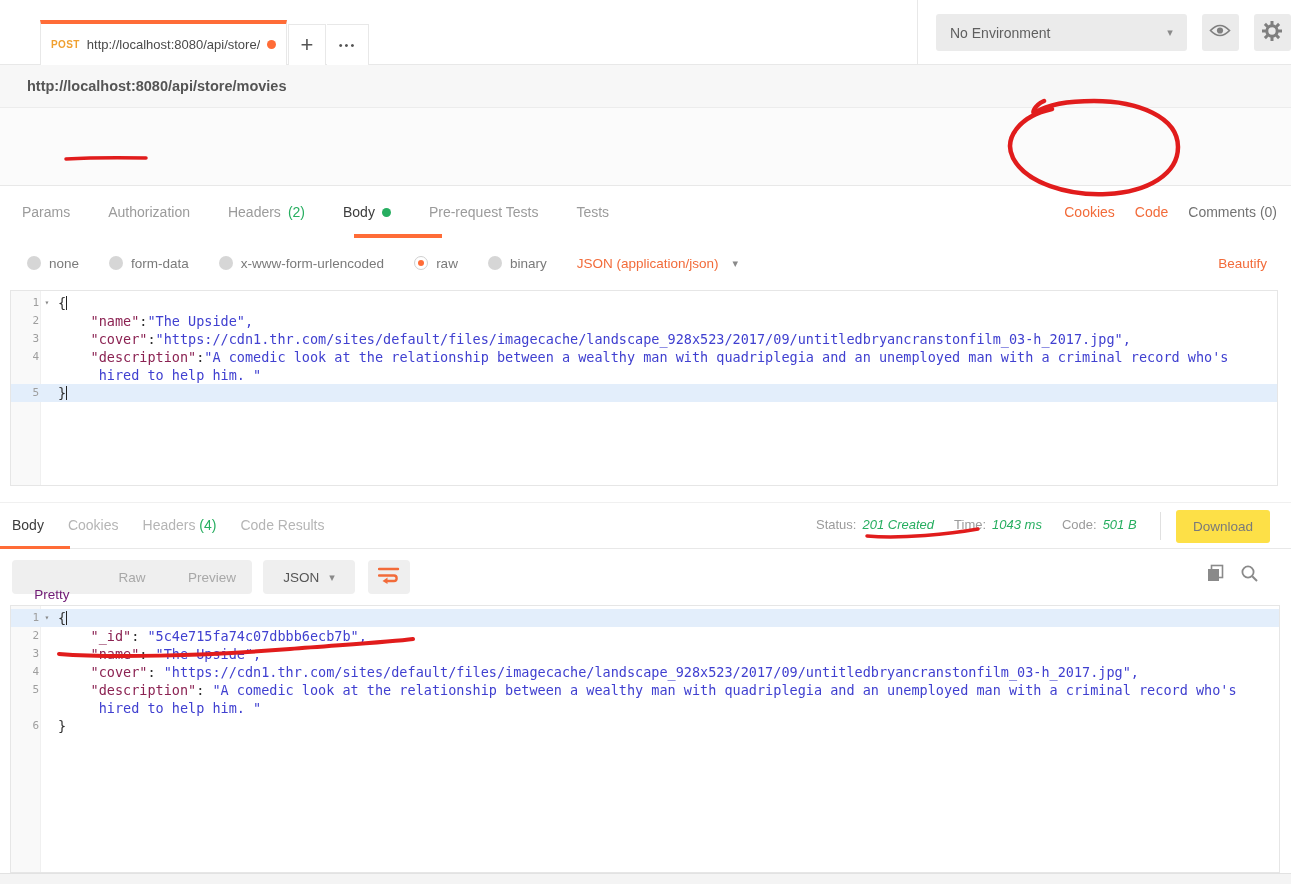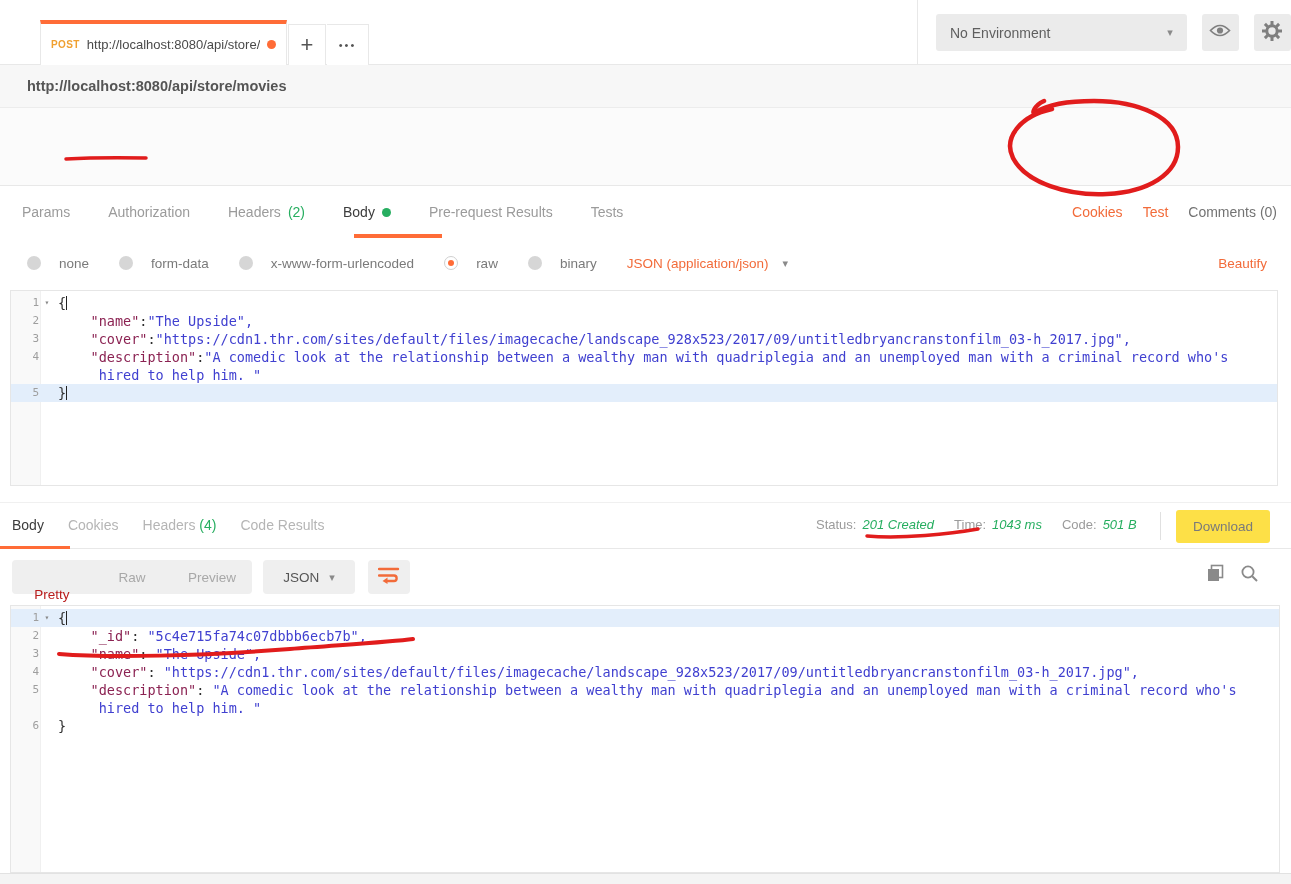--- a/index.html
+++ b/index.html
@@ -62,21 +62,21 @@
   .green-dot { width:9px; height:9px; border-radius:50%; background:#27ae60; display:inline-block; }
   .body-underline { position:absolute; left:354px; top:48px; width:88px; height:4px; background:#ff6c37; }
   .req-links { position:absolute; right:14px; top:0; height:52px; display:flex; align-items:center;
                gap:20px; font-size:14px; }
   .lnk-orange { color:#f26b3a; }
   .lnk-faded { color:#737373; }
 
   
   .mode-row { position:absolute; left:0; top:238px; right:0; height:50px; background:#fff; display:flex;
               align-items:center; padding-left:27px; gap:30px; font-size:13.5px; color:#7a7a7a; }
-  .mode-item { display:flex; align-items:center; gap:18px; }
+  .mode-item { display:flex; align-items:center; gap:8px; }
   .radio { width:14px; height:14px; border-radius:50%; background:#d6d6d6; flex:0 0 auto; }
   .radio.sel { background:#fff; border:1px solid #d0d0d0; position:relative; }
   .radio.sel::after { content:""; position:absolute; left:3px; top:3px; width:6px; height:6px;
                       border-radius:50%; background:#ff6c37; }
   .json-dd { display:flex; align-items:center; gap:14px; color:#f26b3a; }
   .beautify { position:absolute; right:24px; color:#f26b3a; font-size:13.5px; }
 
   
   .editor { position:absolute; left:10px; width:1268px; background:#fff; border:1px solid #e6e6e6;
             font-family:"DejaVu Sans Mono",monospace; font-size:13.5px; line-height:18px; padding-top:3px; }
@@ -109,21 +109,21 @@
   .meta-divider { position:absolute; left:1160px; top:9px; width:1px; height:28px; background:#e0e0e0; }
   .download-btn { position:absolute; left:1176px; top:7px; width:94px; height:33px; background:#fde047;
                   border-radius:3px; display:flex; align-items:center; justify-content:center;
                   font-size:13.5px; color:#7a7a7a; }
 
   
   .resp-toolbar { position:absolute; left:0; top:549px; right:0; height:56px; background:#fff; }
   .view-group { position:absolute; left:12px; top:11px; width:240px; height:34px; background:#efefef;
                 border-radius:4px; display:flex; align-items:center; font-size:13.5px; color:#a8a8a8; }
   .view-item { flex:1; text-align:center; }
-  .view-item.active { color:#b91c1c;margin-top:35px; }
+  .view-item.active { color:#701a75;margin-top:35px; }
   .json-select { position:absolute; left:263px; top:11px; width:92px; height:34px; background:#efefef;
                  border-radius:4px; display:flex; align-items:center; justify-content:center; gap:10px;
                  font-size:13.5px; color:#555; }
   .wrap-btn { position:absolute; left:368px; top:11px; width:42px; height:34px; background:#efefef;
               border-radius:4px; display:flex; align-items:center; justify-content:center; }
   .copy-btn { position:absolute; left:1206px; top:15px; }
   .search-btn { position:absolute; left:1240px; top:15px; }
 
   .bottom-strip { position:absolute; left:0; top:873px; right:0; height:11px; background:#f4f4f4;
                   border-top:1px solid #e2e2e2; }
@@ -202,26 +202,26 @@
     <span class="req-tab">Params</span>
     <span class="req-tab">Authorization</span>
     <span class="req-tab">
       <span>Headers</span>
       <span class="count-green">(2)</span>
     </span>
     <span class="req-tab active">
       <span>Body</span>
       <span class="green-dot"></span>
     </span>
-    <span class="req-tab">Pre-request Results</span>
+    <span class="req-tab">Pre-request Tests</span>
     <span class="req-tab">Tests</span>
     <span class="body-underline"></span>
     <span class="req-links">
       <span class="lnk-orange">Cookies</span>
-      <span class="lnk-orange">Test</span>
+      <span class="lnk-orange">Code</span>
       <span class="lnk-faded">Comments (0)</span>
     </span>
   </div>
 
   <div class="mode-row">
     <span class="mode-item">
       <span class="radio"></span>
       <span>none</span>
     </span>
     <span class="mode-item">

